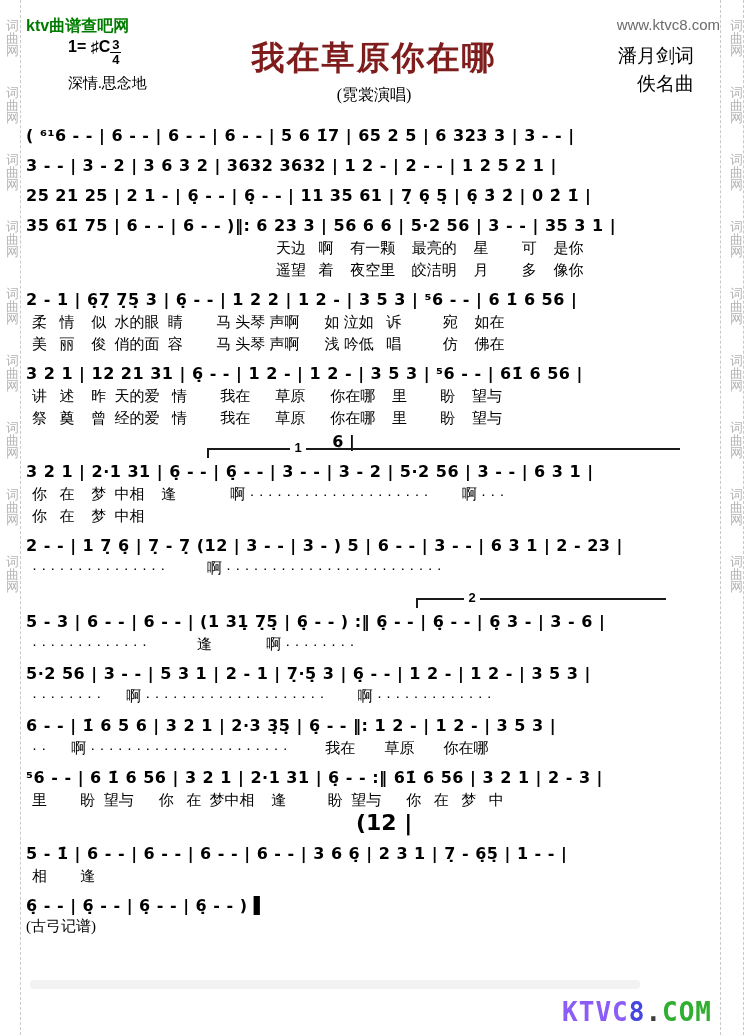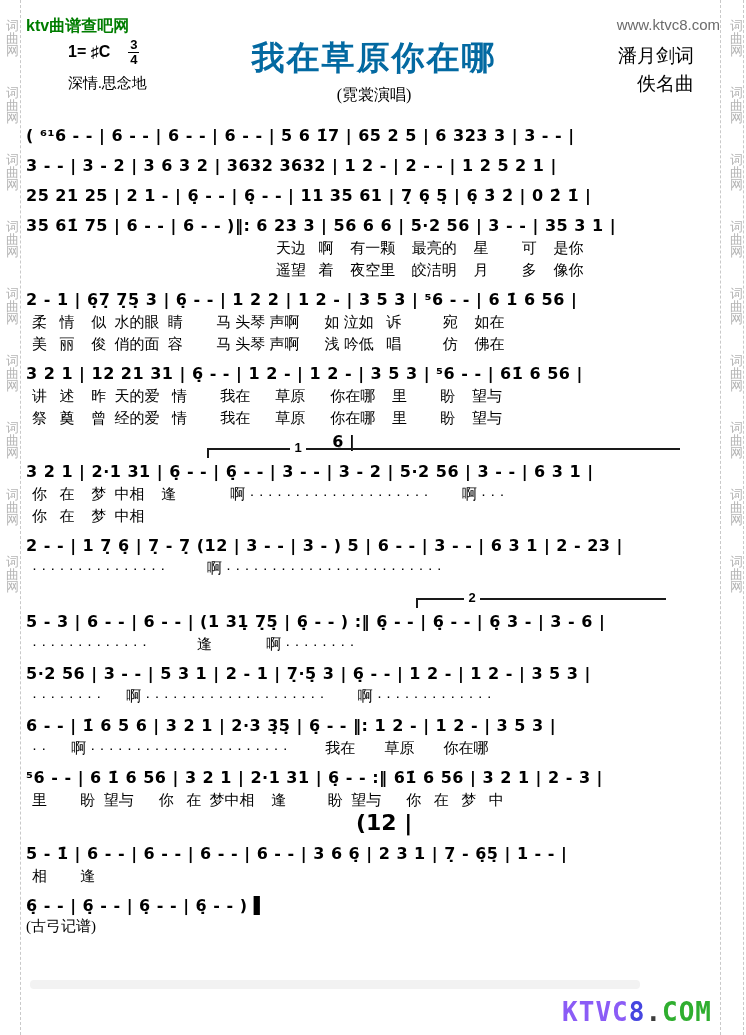--- a/index.html
+++ b/index.html
@@ -24,27 +24,27 @@
 
   
   .content { position:absolute; left:26px; top:0; width:696px; }
 
   .topbar { position:relative; height:36px; padding-top:16px; }
   .site { color:#007d00; font-weight:bold; font-size:16px; }
   .url  { position:absolute; right:2px; top:16px; color:#6b6b6b; font-size:15px; }
 
   .headgrid { position:relative; height:82px; }
   .meta-left { position:absolute; left:42px; top:2px; }
-  .keyline { font-weight:bold; font-size:16px; display:flex; align-items:center; gap:18px; }
+  .keyline { font-weight:bold; font-size:16px; display:flex; gap:0; }
   .frac { display:inline-block; text-align:center; font-size:13px; line-height:1.05; font-weight:bold; }
   .frac i { display:block; font-style:normal; }
   .frac i.top { border-bottom:1px solid #000; padding:0 2px; }
   .mood { margin-top:8px; font-size:15px; font-family:"Liberation Serif", serif; }
   .title-block { position:absolute; left:0; right:0; top:0; text-align:center; }
-  .title-block h1 { font-size:33px; letter-spacing:2px; color:#0369a1; font-weight:bold; }
+  .title-block h1 { font-size:33px; letter-spacing:2px; color:#7f1d1d; font-weight:bold; }
   .subtitle { font-size:16px; margin-top:4px; font-family:"Liberation Serif", serif; }
   .meta-right { position:absolute; right:28px; top:6px; text-align:right; font-size:19px;
                 font-family:"Liberation Serif", serif; line-height:28px; }
 
   
   .score { position:relative; padding-top:6px; }
   .system { position:relative; margin-bottom:7px; }
   .notes { font-family:"DejaVu Sans", sans-serif; font-weight:bold; font-size:16px;
            line-height:23px; white-space:pre; letter-spacing:0.5px; }
   .lyr { font-size:15px; line-height:22px; white-space:pre; font-family:"Liberation Sans", sans-serif; }

